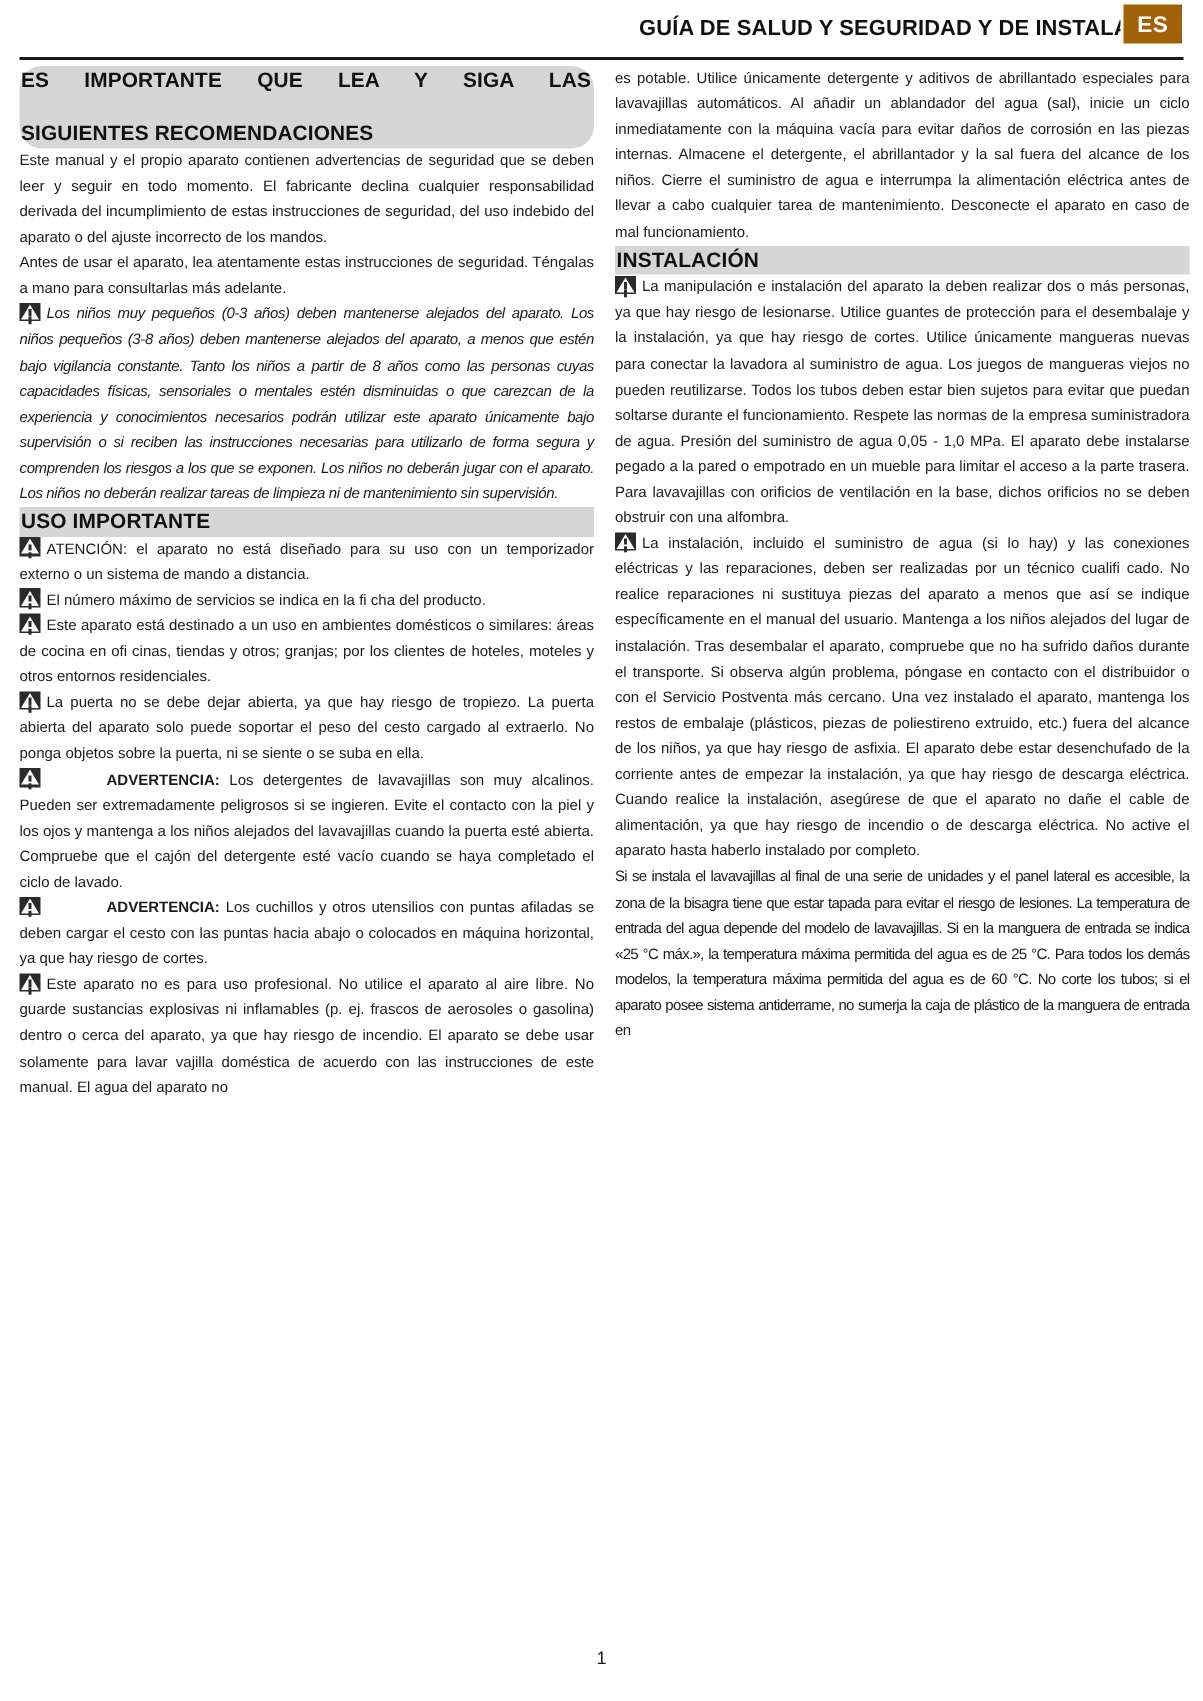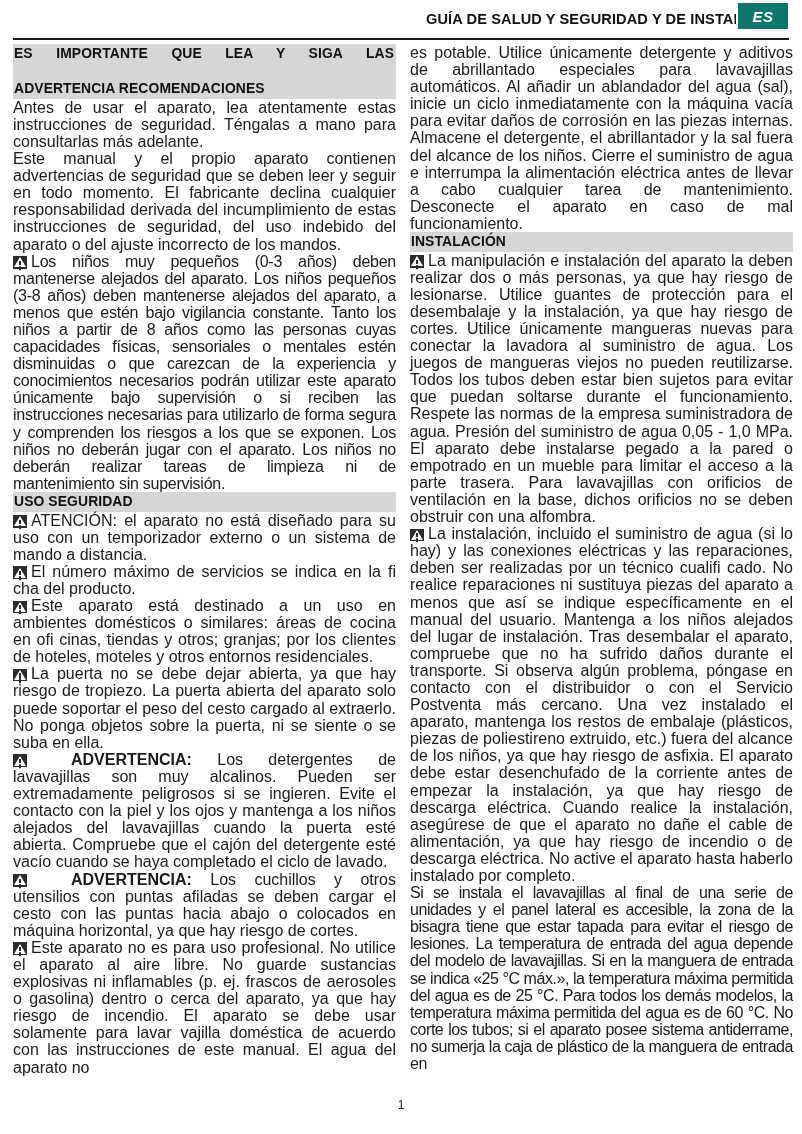--- a/index.html
+++ b/index.html
@@ -39,32 +39,31 @@
     font-weight: bold;
     letter-spacing: 0.1px;
     text-align: center;
     color: #111111;
     white-space: nowrap;
   }
   .lang-badge {
     position: absolute;
     right: 14px;
     top: 3px;
-    width: 50px;
+    width: 39px;
     height: 26px;
-    background: #0f766e;
+    background: #a16207;
     color: #ffffff;
     font-size: 15px;
     font-weight: bold;
     display: flex;
     align-items: center;
     justify-content: center;
     letter-spacing: 0.4px;
     box-shadow: 0 0 0 2px #ffffff;
-    font-style: italic;
   }
 
   .header-rule {
     margin: 0 13px;
     border: 0;
     border-top: 2.2px solid #1a1a1a;
   }
 
   
   .columns {
@@ -76,47 +75,49 @@
     align-items: flex-start;
   }
   .col {
     width: 383px;
     flex: 0 0 383px;
   }
 
   
   p.body {
     margin: 0;
-    font-size: 16px;
+    font-size: 10px;
     line-height: 17.1px;
     text-align: justify;
     text-justify: inter-word;
     hyphens: none;
     color: #1a1a1a;
   }
   p.body.tight {
     letter-spacing: -0.25px;
+    font-style: italic;
   }
   p.body.vtight {
     letter-spacing: -0.45px;
   }
 
   h2.section {
     margin: 0;
     font-size: 13.9px;
     font-weight: bold;
     line-height: 17.6px;
     background: #d6d6d6;
     color: #111111;
     padding: 1px 2px 1px 1px;
     text-align: justify;
     letter-spacing: 0.1px;
   }
   h2.section.spread {
     text-align: justify;
+    border-radius: 15px;
   }
   h2.section.spread > span.line {
     display: block;
   }
   h2.section.spread > span.line.j {
     text-align: justify;
   }
   h2.section.spread > span.line.j::after {
     content: "";
     display: inline-block;
@@ -180,31 +181,31 @@
     <div class="lang-badge">ES</div>
   </div>
   <hr class="header-rule">
 
   <div class="columns">
 
     <div class="col">
 
       <h2 class="section spread">
         <span class="line j">ES IMPORTANTE QUE LEA Y SIGA LAS</span>
-        <span class="line">ADVERTENCIA RECOMENDACIONES</span>
+        <span class="line">SIGUIENTES RECOMENDACIONES</span>
       </h2>
 
+      <p class="body">Este manual y el propio aparato contienen advertencias de seguridad que se deben leer y seguir en todo momento. El fabricante declina cualquier responsabilidad derivada del incumplimiento de estas instrucciones de seguridad, del uso indebido del aparato o del ajuste incorrecto de los mandos.</p>
       <p class="body">Antes de usar el aparato, lea atentamente estas instrucciones de seguridad. Téngalas a mano para consultarlas más adelante.</p>
-      <p class="body">Este manual y el propio aparato contienen advertencias de seguridad que se deben leer y seguir en todo momento. El fabricante declina cualquier responsabilidad derivada del incumplimiento de estas instrucciones de seguridad, del uso indebido del aparato o del ajuste incorrecto de los mandos.</p>
 
       <p class="body tight">
         <span class="warn-ico"></span><span>Los niños muy pequeños (0-3 años) deben mantenerse alejados del aparato. Los niños pequeños (3-8 años) deben mantenerse alejados del aparato, a menos que estén bajo vigilancia constante. Tanto los niños a partir de 8 años como las personas cuyas capacidades físicas, sensoriales o mentales estén disminuidas o que carezcan de la experiencia y conocimientos necesarios podrán utilizar este aparato únicamente bajo supervisión o si reciben las instrucciones necesarias para utilizarlo de forma segura y comprenden los riesgos a los que se exponen. Los niños no deberán jugar con el aparato. Los niños no deberán realizar tareas de limpieza ni de mantenimiento sin supervisión.</span>
       </p>
 
-      <h2 class="section">USO SEGURIDAD</h2>
+      <h2 class="section">USO IMPORTANTE</h2>
 
       <p class="body">
         <span class="warn-ico"></span><span>ATENCIÓN: el aparato no está diseñado para su uso con un temporizador externo o un sistema de mando a distancia.</span>
       </p>
 
       <p class="body">
         <span class="warn-ico"></span><span>El número máximo de servicios se indica en la fi cha del producto.</span>
       </p>
 
       <p class="body">

